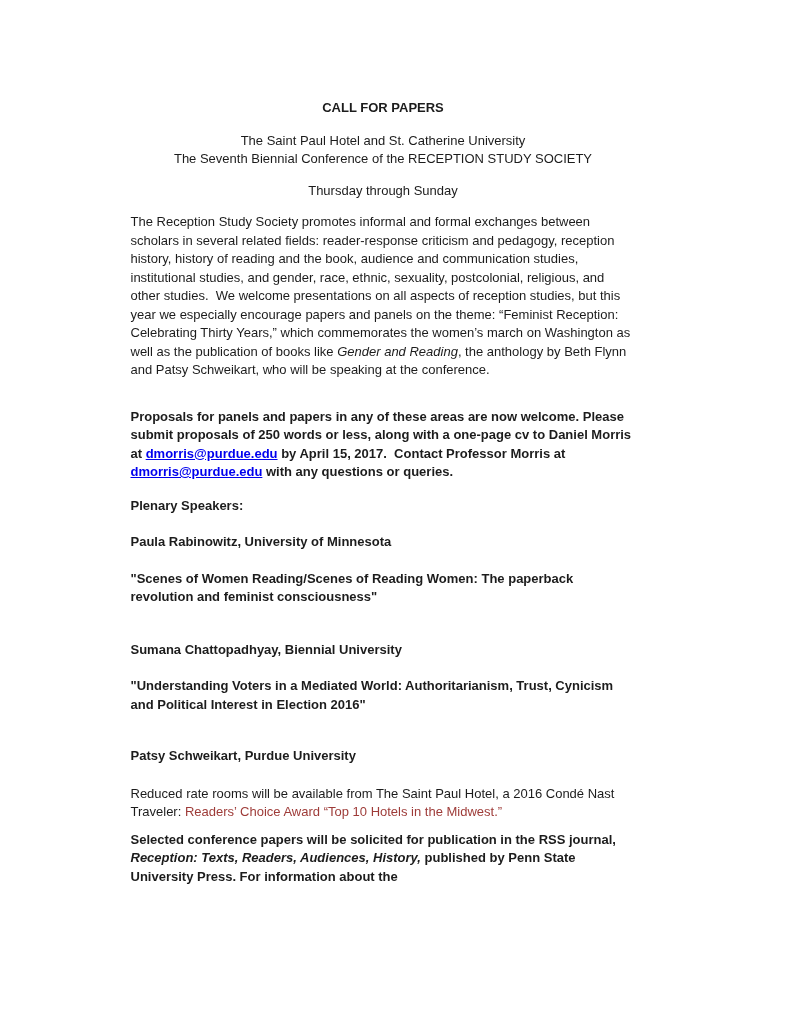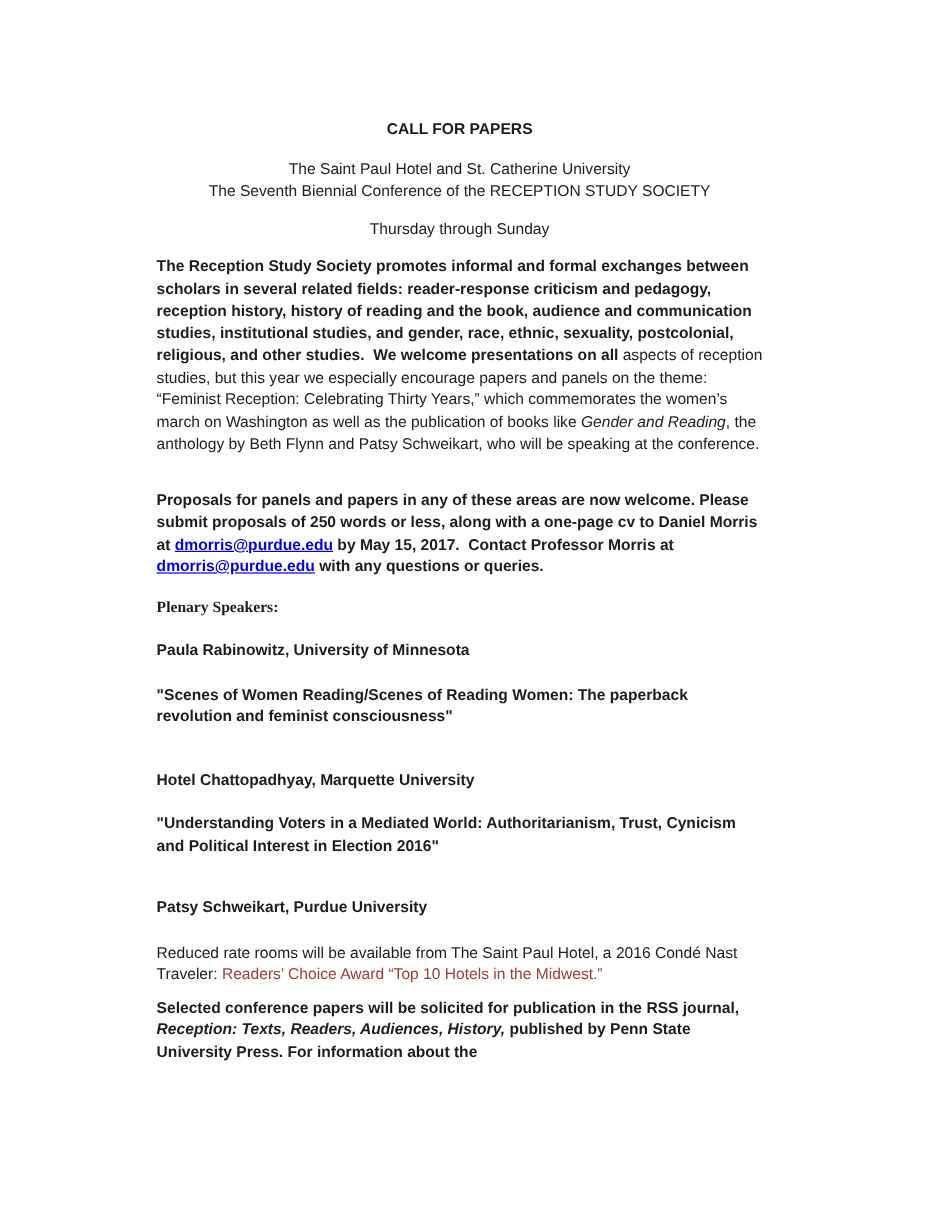--- a/index.html
+++ b/index.html
@@ -11,30 +11,30 @@
     background: #ffffff;
     box-sizing: border-box;
     padding: 99px 105px 0 80px;
     overflow: hidden;
     font-family: "Liberation Sans", sans-serif;
     font-size: 13px;
     line-height: 18.5px;
     color: #1c1c1c;
   }
   .page p { margin: 0; white-space: pre-wrap; }
-  .b { font-weight: bold; }
+  .b { font-weight: normal; }
   .i { font-style: italic; }
   .bi { font-weight: bold; font-style: italic; }
   .center { text-align: center; }
   .doc-title { font-weight: bold; text-align: center; margin: 0 0 14px 0 !important; }
   .header-block { margin: 0 0 13px 0; }
   .days-line { margin: 0 0 13px 0 !important; }
   .intro-para { margin: 0 0 28px 0 !important; }
   .proposals-para { font-weight: bold; margin: 0 0 15px 0 !important; }
-  .plenary-heading { font-weight: bold; margin: 0 0 18px 0 !important; font-family: Liberation Serif, serif; }
+  .plenary-heading { font-weight: bold; margin: 0 0 18px 0 !important; }
   .speaker-name { font-weight: bold; margin: 0 0 18px 0 !important; }
   .speaker-talk { font-weight: bold; }
   .talk-1 { margin: 0 0 34px 0 !important; }
   .talk-2 { margin: 0 0 33px 0 !important; }
   .name-3 { margin: 0 0 19px 0 !important; }
   .talk-3 { margin: 0 0 38px 0 !important; }
   .hotel-para { margin: 0 0 9px 0 !important; }
   .journal-para { font-weight: bold; }
   a.email-link {
     color: #0000EE;
@@ -53,28 +53,28 @@
 
   <div class="header-block center">
       <p>The Saint Paul Hotel and St. Catherine University</p>
       <p>The Seventh Biennial Conference of the RECEPTION STUDY SOCIETY</p>
     </div>
 
   <p class="days-line center">Thursday through Sunday</p>
 
   <p class="intro-para"><span class="b">The Reception Study Society promotes informal and formal exchanges between scholars in several related fields: reader-response criticism and pedagogy, reception history, history of reading and the book, audience and communication studies, institutional studies, and gender, race, ethnic, sexuality, postcolonial, religious, and other studies.  We welcome presentations on all</span><span> aspects of reception studies, but this year we especially encourage papers and panels on the theme: “Feminist Reception: Celebrating Thirty Years,” which commemorates the women’s march on Washington as well as the publication of books like </span><span class="i">Gender and Reading</span><span>, the anthology by Beth Flynn and Patsy Schweikart, who will be speaking at the conference.</span></p>
 
-  <p class="proposals-para"><span>Proposals for panels and papers in any of these areas are now welcome. Please submit proposals of 250 words or less, along with a one-page cv to Daniel Morris at </span><a class="email-link">dmorris@purdue.edu</a><span> by May 15, 2017.  Contact Professor Morris at </span><a class="email-link">dmorris@purdue.edu</a><span> with any questions or queries.</span></p>
+  <p class="proposals-para"><span>Proposals for panels and papers in any of these areas are now welcome. Please submit proposals of 250 words or less, along with a one-page cv to Daniel Morris at </span><a class="email-link">dmorris@purdue.edu</a><span> by April 15, 2017.  Contact Professor Morris at </span><a class="email-link">dmorris@purdue.edu</a><span> with any questions or queries.</span></p>
 
   <p class="plenary-heading">Plenary Speakers:</p>
 
   <p class="speaker-name">Paula Rabinowitz, University of Minnesota</p>
   <p class="speaker-talk talk-1">"Scenes of Women Reading/Scenes of Reading Women: The paperback revolution and feminist consciousness"</p>
 
-  <p class="speaker-name">Hotel Chattopadhyay, Marquette University</p>
+  <p class="speaker-name">Sumana Chattopadhyay, Biennial University</p>
   <p class="speaker-talk talk-2">"Understanding Voters in a Mediated World: Authoritarianism, Trust, Cynicism and Political Interest in Election 2016"</p>
 
   <p class="speaker-name name-3">Patsy Schweikart, Purdue University</p>
 
   <p class="hotel-para"><span>Reduced rate rooms will be available from The Saint Paul Hotel, a 2016 Condé Nast Traveler: </span><span class="award-red">Readers’ Choice Award “Top 10 Hotels in the Midwest.”</span></p>
 
   <p class="journal-para"><span>Selected conference papers will be solicited for publication in the RSS journal, </span><span class="bi">Reception: Texts, Readers, Audiences, History,</span><span> published by Penn State University Press. For information about the</span></p>
 
 </div>
 

